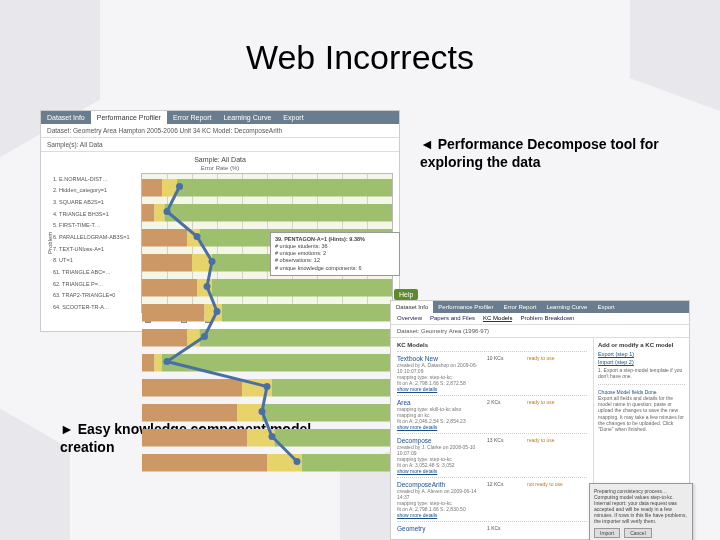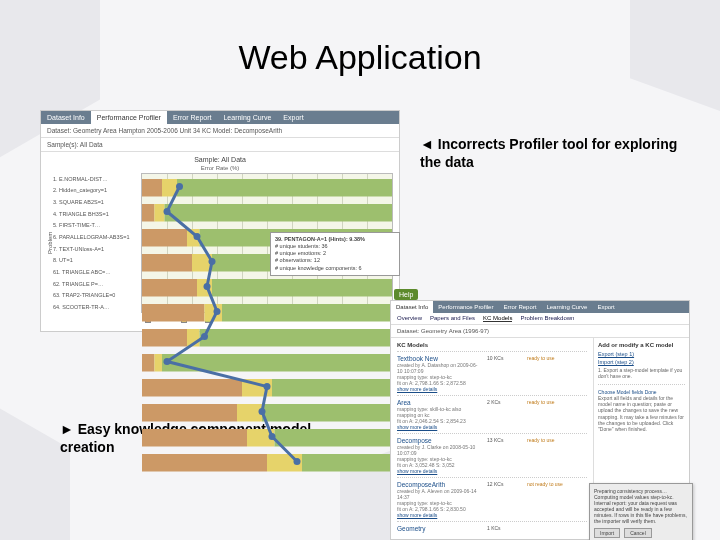--- a/index.html
+++ b/index.html
@@ -242,23 +242,23 @@
   .kcm-popup-btns span { background:#ddd; border:1px solid #999; padding:1px 5px; font-size:5px; }
 </style>
 </head>
 <body>
 
 <div class="bg-shape shape1"></div>
 <div class="bg-shape shape2"></div>
 <div class="bg-shape shape3"></div>
 <div class="bg-shape shape4"></div>
 
-<h1 class="slide-title">Web Application</h1>
-
-<div class="caption caption-top">◄ Incorrects Profiler tool for exploring the data</div>
+<h1 class="slide-title">Web Incorrects</h1>
+
+<div class="caption caption-top">◄ Performance Decompose tool for exploring the data</div>
 <div class="caption caption-bottom">► Easy knowledge component model creation</div>
 
 <div class="profiler">
   <div class="profiler-tabs">
     <span>Dataset Info</span>
     <span class="active">Performance Profiler</span>
     <span>Error Report</span>
     <span>Learning Curve</span>
     <span>Export</span>
   </div>

